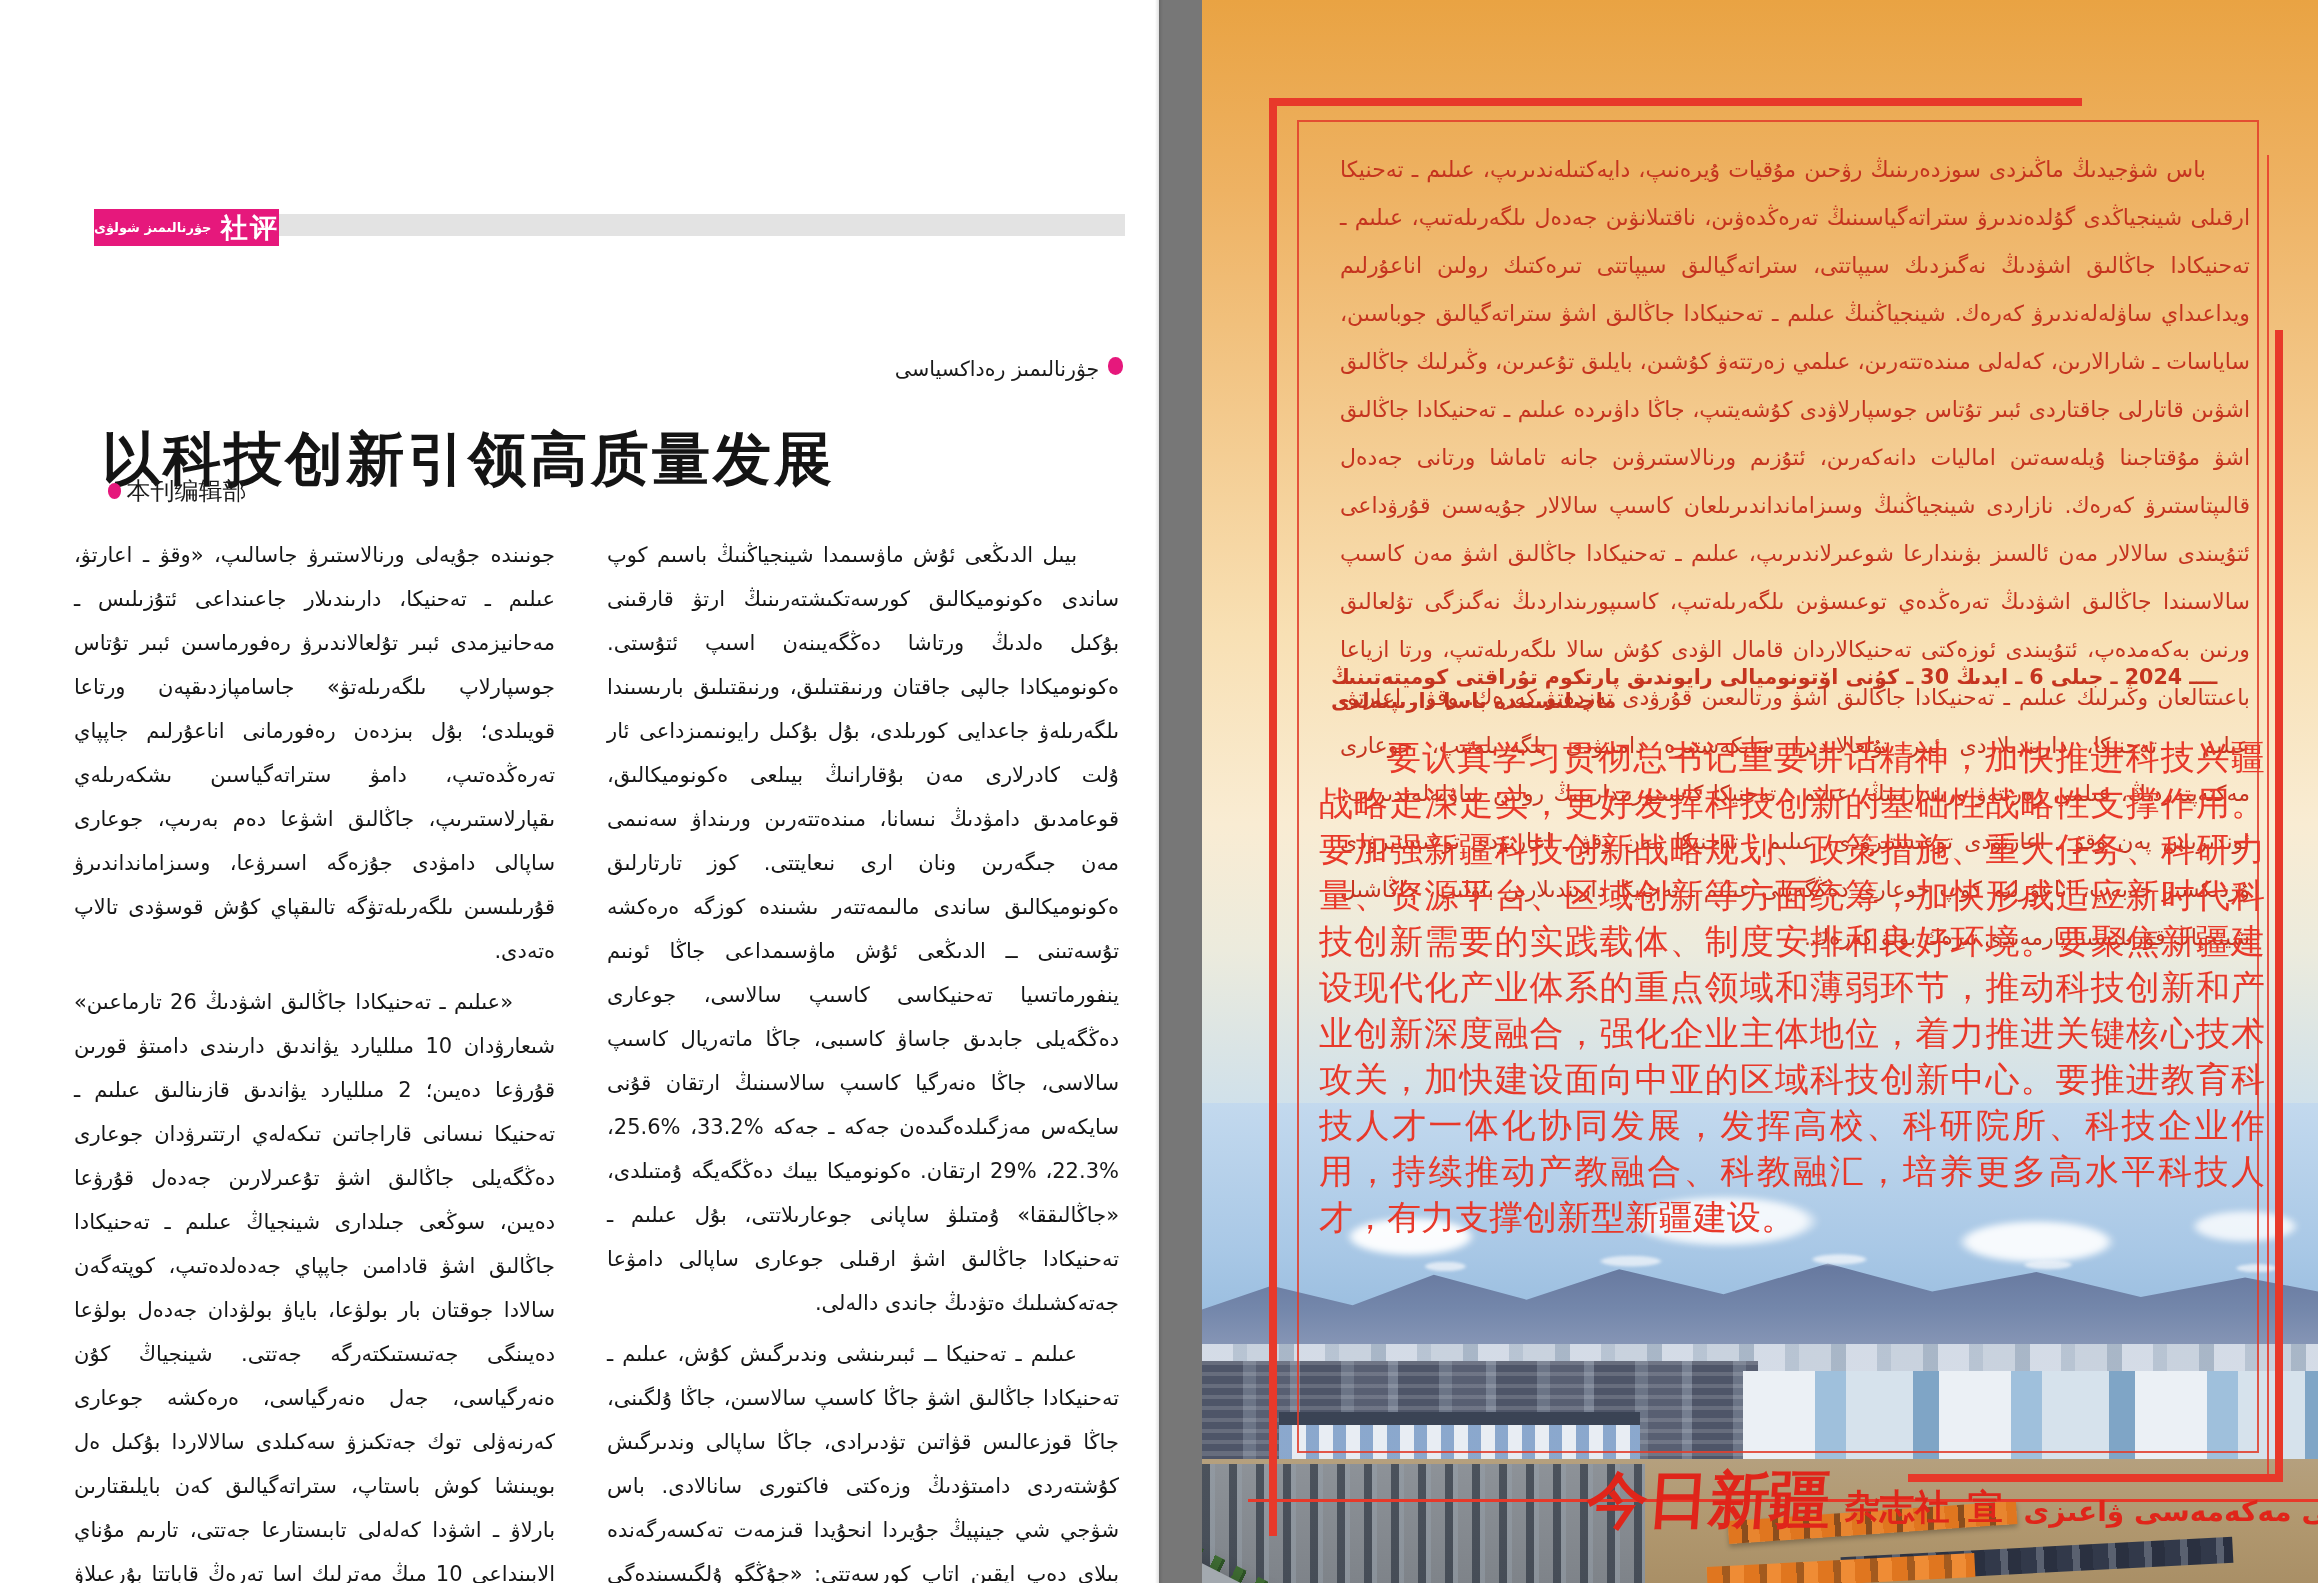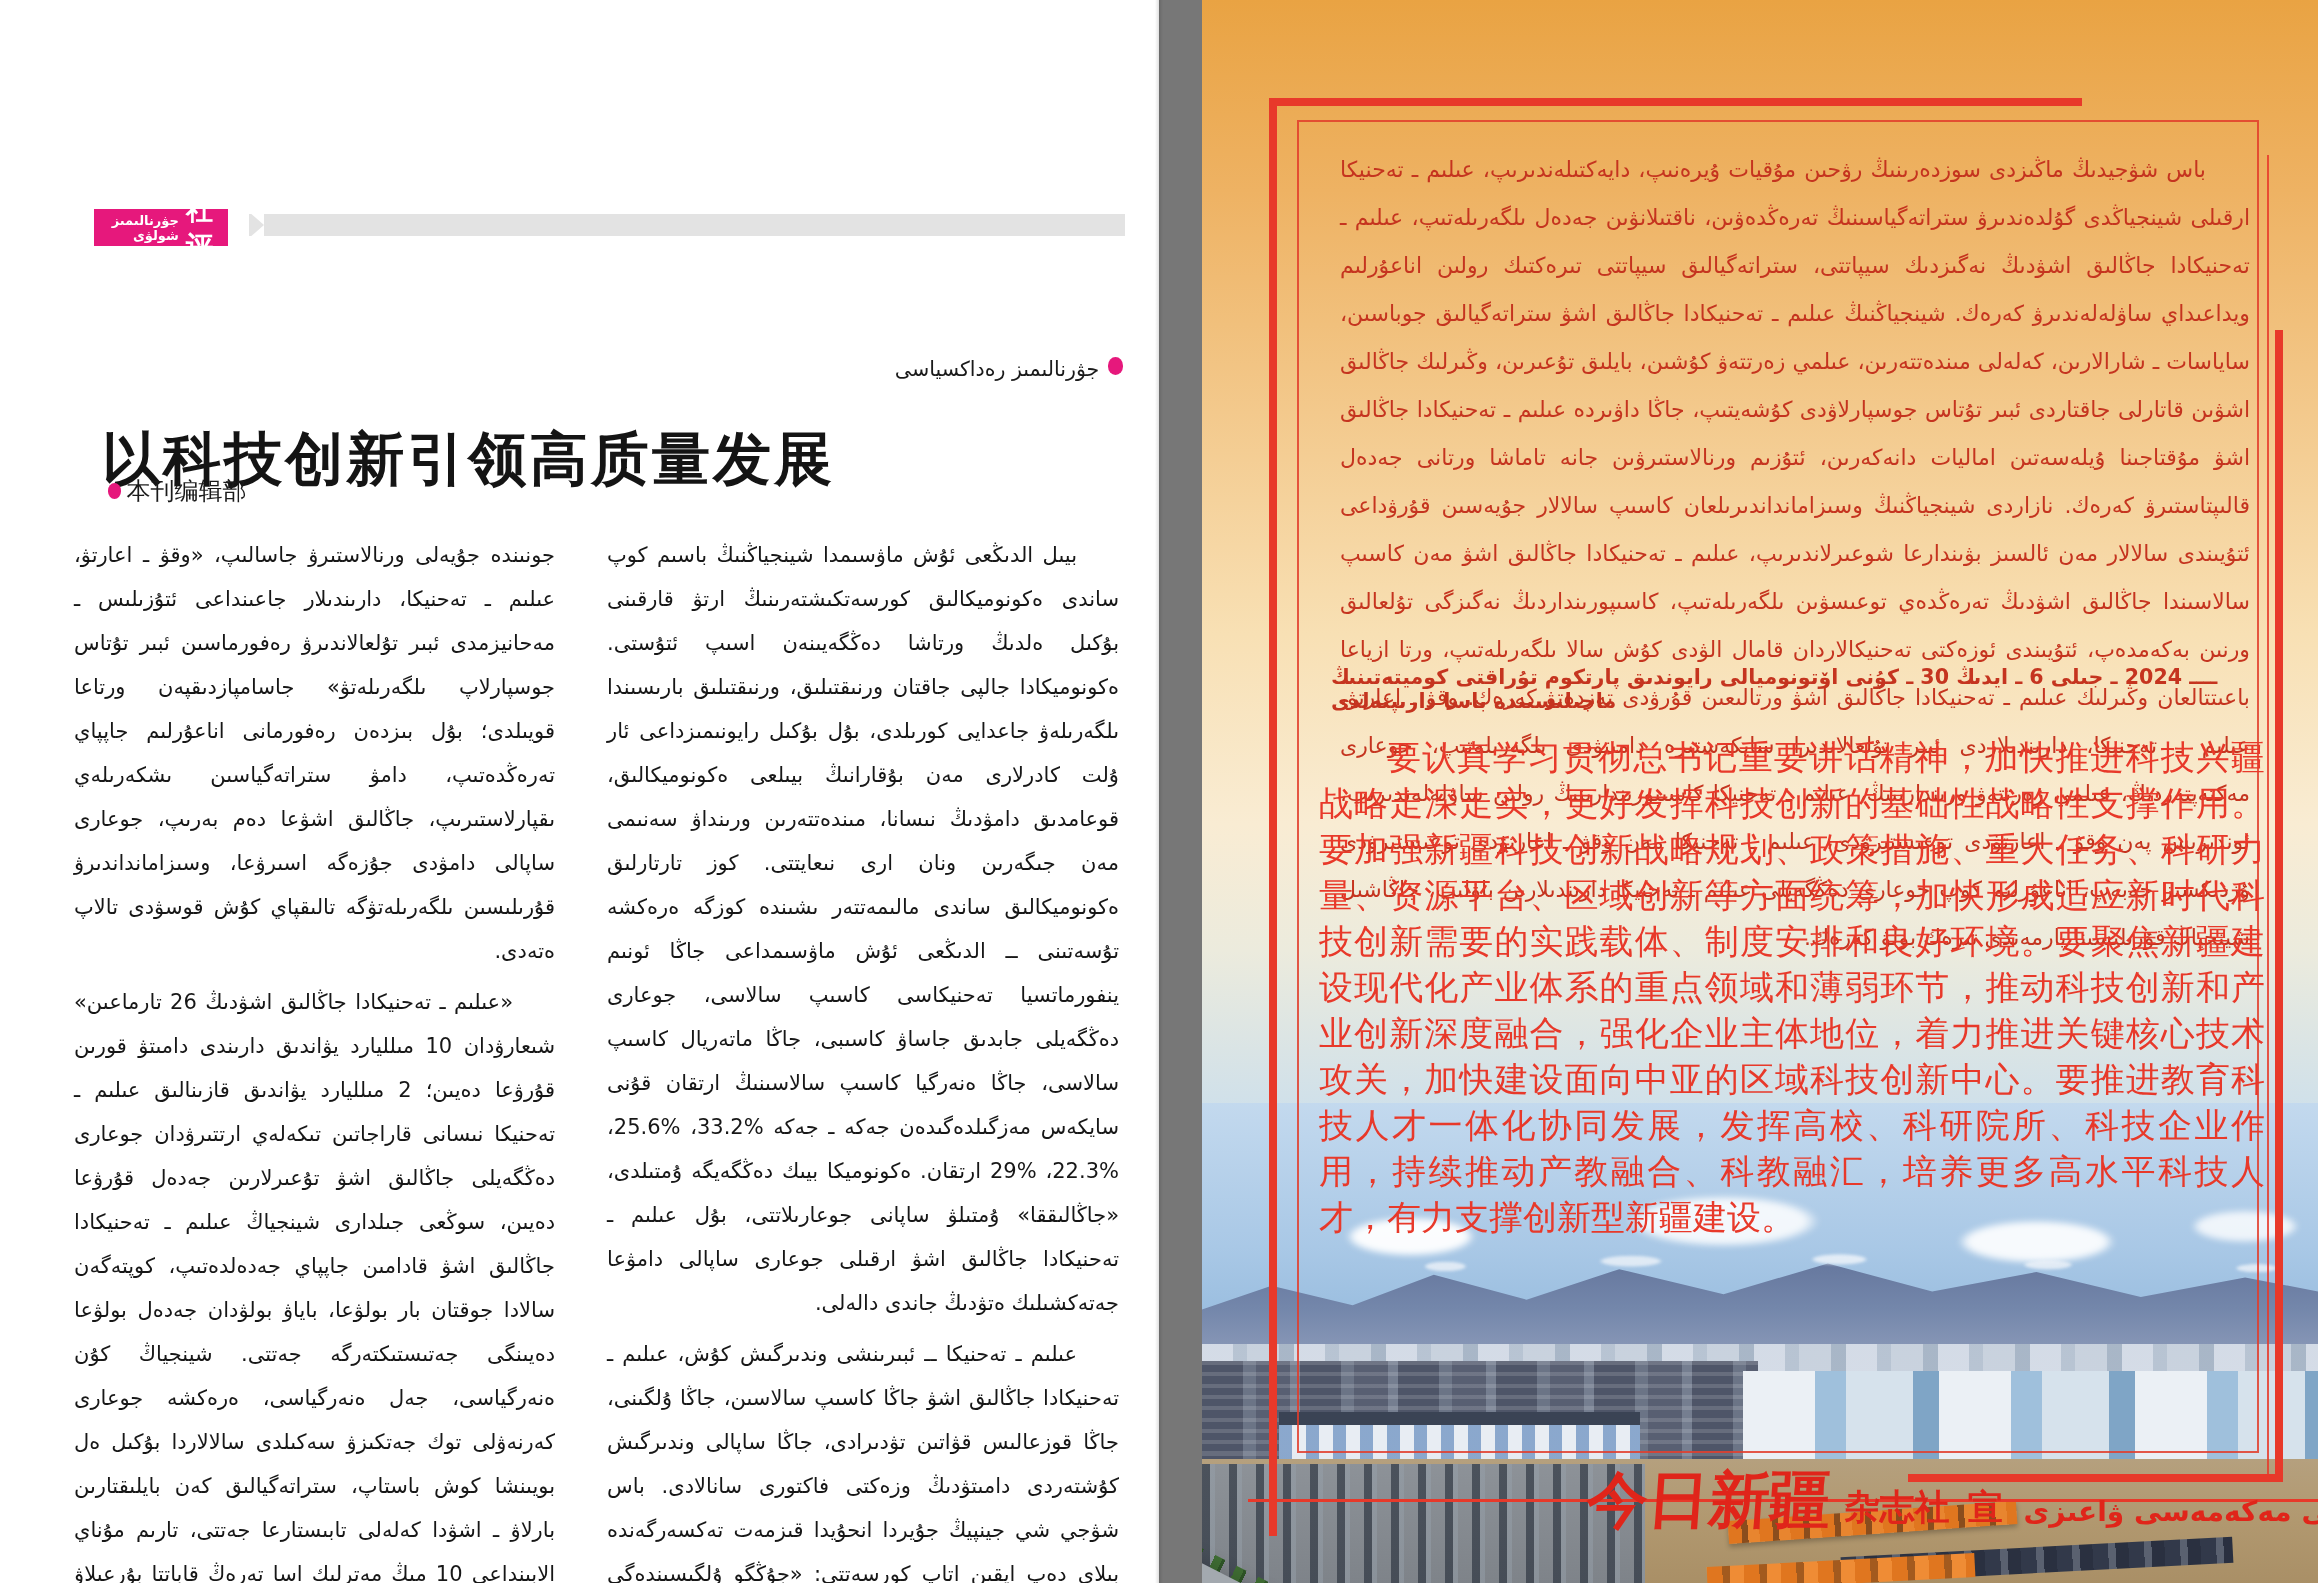--- a/index.html
+++ b/index.html
@@ -1,20 +1,20 @@
 <!DOCTYPE html>
 <html style="font-size:8.2px"><head>
 <meta charset="utf-8">
 <style>
   html,body{margin:0;padding:0;background:#777;}
   .canvas{position:relative;width:2319px;height:1584px;overflow:hidden;
           font-family:"DejaVu Sans",sans-serif;}
   
   .page-left{position:absolute;left:0;top:0;width:1159px;height:1584px;background:#ffffff;}
-  .badge{position:absolute;left:94px;top:209px;width:134px;height:37px;background:#e6187c;
+  .badge{position:absolute;left:94px;top:209px;width:185px;height:37px;background:#e6187c;
          display:flex;align-items:center;justify-content:space-between;gap:7.2px;z-index:3;}
   .badge .cn{color:#fff;font-size:27px;font-weight:bold;font-family:"DejaVu Serif",serif;letter-spacing:2.1px;}
   .badge .kz{color:#fff;font-size:13px;font-weight:bold;direction:rtl;}
   .tab-bar{position:absolute;left:249px;top:214px;width:876px;height:21.6px;background:#e3e3e3;}
   .tab-notch{position:absolute;left:249px;top:212px;width:0;height:0;z-index:2;
              border-top:13px solid #fff;border-bottom:13px solid #fff;border-left:15.5px solid transparent;}
   .headline-kz{position:absolute;left:72px;top:268px;width:1020px;text-align:center;direction:rtl;
                font-size:49px;font-weight:bold;color:#0f0f0f;line-height:1.35;}
   .byline-kz{position:absolute;right:36px;top:357px;direction:rtl;font-size:20.6px;color:#1a1a1a;
              display:flex;align-items:flex-start;gap:8.2px;}

